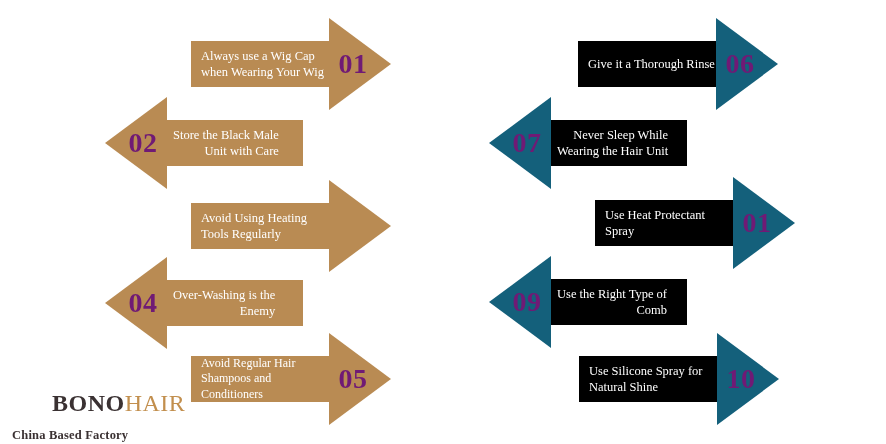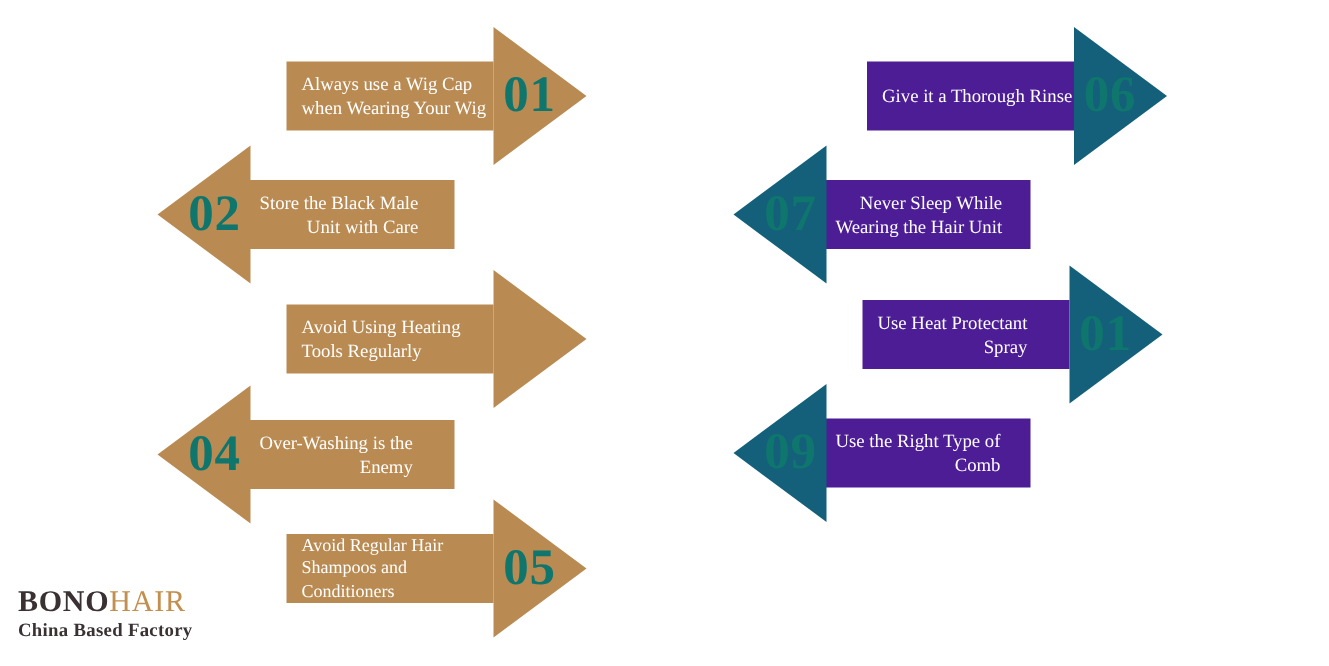--- a/index.html
+++ b/index.html
@@ -33,57 +33,57 @@
 
   .arrow .head{position:absolute;top:0;width:0;height:0;
     border-top:46px solid transparent;
     border-bottom:46px solid transparent;}
   .right .head{left:138px;border-left:62px solid;}
   .left  .head{left:0;border-right:62px solid;}
 
   .arrow .num{
     position:absolute;top:0;height:92px;width:60px;
     display:flex;align-items:center;justify-content:center;
-    color:#0f766e;font-weight:700;font-size:34px;letter-spacing:0.5px;
+    color:#701a75;font-weight:700;font-size:28px;letter-spacing:0.5px;
   }
   .right .num{left:132px;}
   .left  .num{left:8px;}
 
   
   .tan .body{background:#b98b53;}
   .tan.right .head{border-left-color:#b98b53;}
   .tan.left  .head{border-right-color:#b98b53;}
-  .teal .body{background:#4c1d95;}
+  .teal .body{background:#000000;}
   .teal.right .head{border-left-color:#14607b;}
   .teal.left  .head{border-right-color:#14607b;}
 
   
   .a5 .label{font-size:12px;}
 
   
   .a1{left:191px;top:18px;}
   .a2{left:105px;top:97px;}
   .a3{left:191px;top:180px;}
   .a4{left:105px;top:257px;}
   .a5{left:191px;top:333px;}
   .a6{left:578px;top:18px;}
   .a7{left:489px;top:97px;}
-  .a8{left:575px;top:177px;text-align:right;}
+  .a8{left:595px;top:177px;}
   .a9{left:489px;top:256px;}
   .a10{left:579px;top:333px;}
 
   
   .logo{position:absolute;left:12px;top:391px;}
   .logo-name{
-    font-size:20px;font-weight:700;line-height:1.05;
-    letter-spacing:0.5px;color:#3a3132;
+    font-size:24px;font-weight:700;line-height:1.05;
+    letter-spacing:0.5px;color:#3a3132;margin-left:40px;
   }
   .logo-name .brand-secondary{color:#c28f4e;font-weight:400;}
   .logo-tagline{
-    font-size:12.5px;font-weight:700;color:#3a3132;margin-top:1px;
+    font-size:12.5px;font-weight:700;color:#3a3132;margin-top:12px;
     letter-spacing:0.2px;
   }
 </style>
 </head>
 <body>
 
 <div class="canvas">
 
   <div class="arrow right tan a1">
     <div class="body">
@@ -157,19 +157,27 @@
 
   <div class="arrow left teal a9">
     <div class="body">
       <span class="label">Use the Right Type of
 Comb</span>
     </div>
     <div class="head"></div>
     <div class="num">09</div>
   </div>
 
+  <div class="arrow right teal a10">
+    <div class="body">
+      <span class="label">Use Silicone Spray for
+Natural Shine</span>
+    </div>
+    <div class="head"></div>
+    <div class="num">10</div>
+  </div>
 
   <div class="logo">
     <div class="logo-name"><span class="brand-primary">BONO</span><span class="brand-secondary">HAIR</span></div>
     <div class="logo-tagline">China Based Factory</div>
   </div>
 
 </div>
 
 </body></html>

